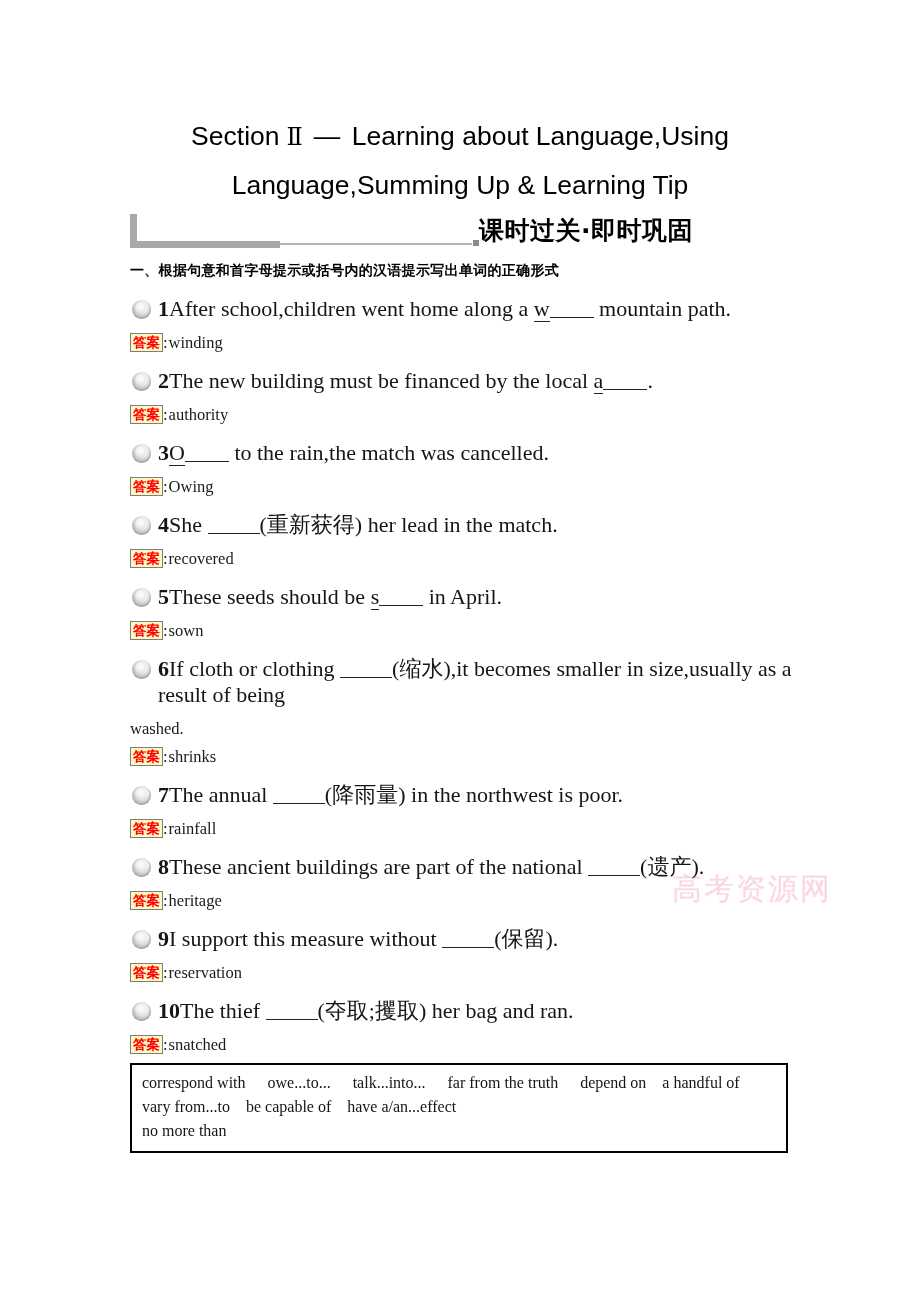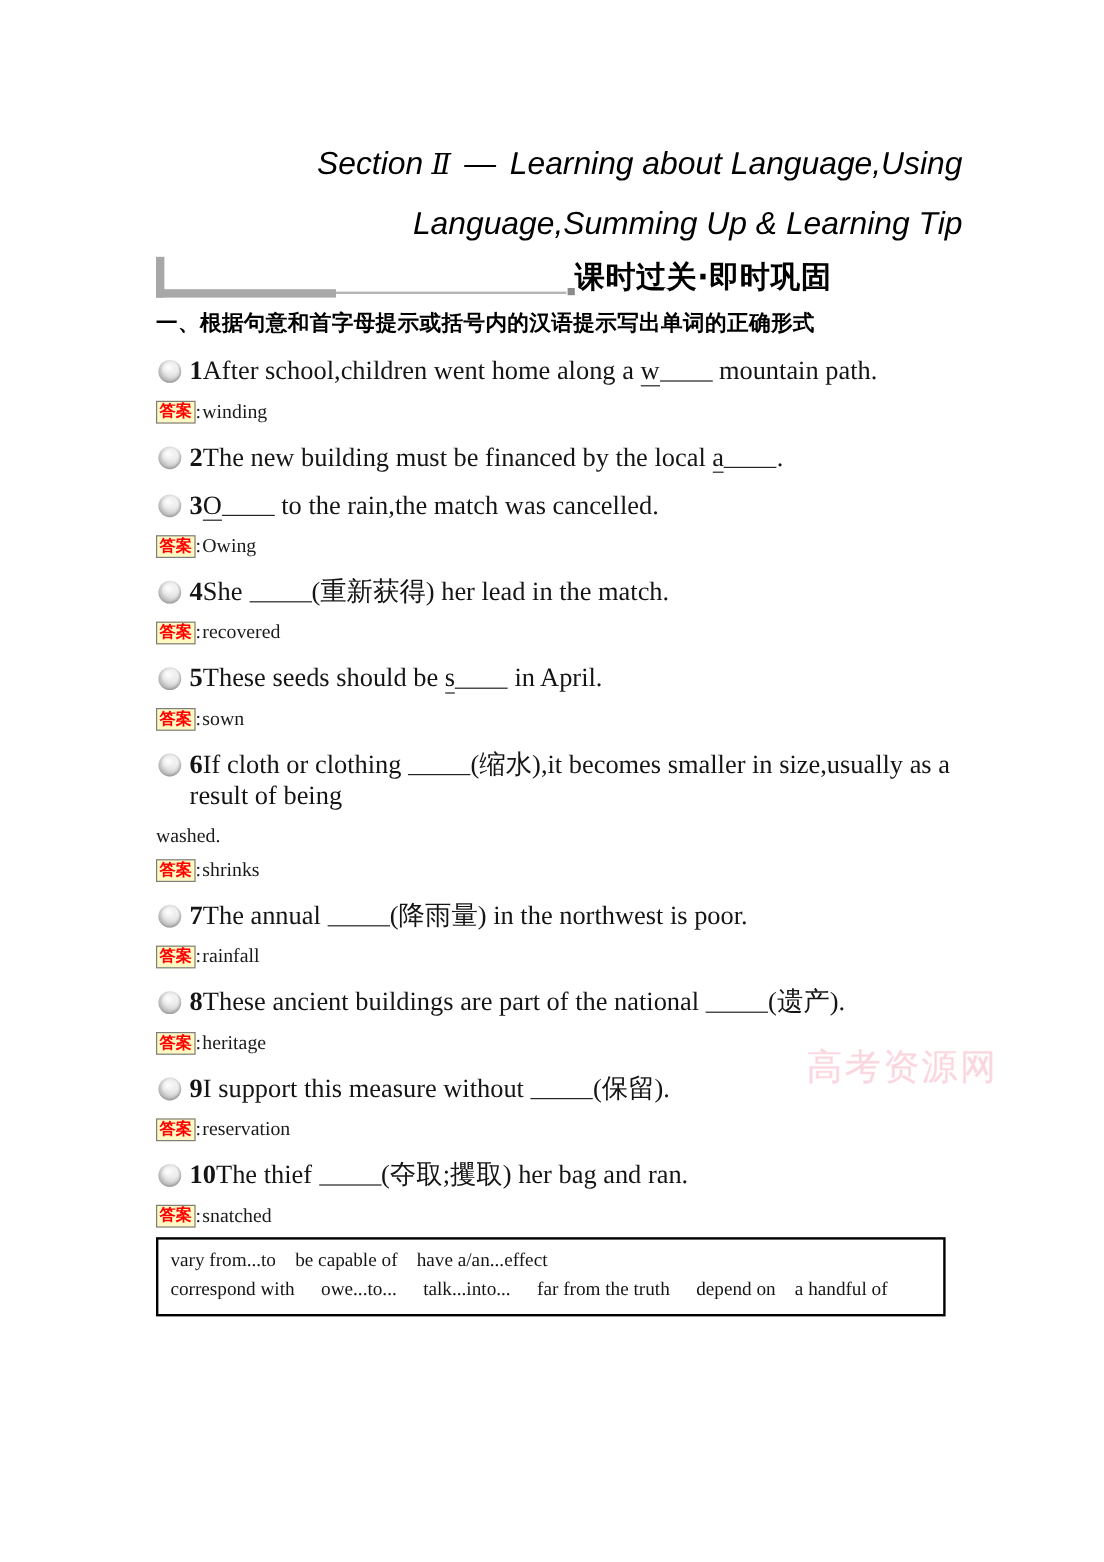--- a/index.html
+++ b/index.html
@@ -38,22 +38,21 @@
     user-select: none;
     pointer-events: none;
   }
 
   
   .title-block {
     position: absolute;
     left: 118px;
     top: 112px;
     width: 684px;
-    text-align: right;
-    font-style: italic;
+    text-align: center;
   }
   .title-line {
     font-family: "Liberation Sans", "DejaVu Sans", sans-serif;
     font-size: 26.5px;
     font-weight: 400;
     line-height: 48px;
     color: #000000;
     white-space: nowrap;
     letter-spacing: 0px;
   }
@@ -123,21 +122,21 @@
   
   .body-col {
     position: absolute;
     left: 130px;
     top: 258px;
     width: 680px;
   }
 
   .cn-heading {
     font-family: "DejaVu Sans", sans-serif;
-    font-size: 18px;
+    font-size: 14px;
     font-weight: 700;
     color: #000000;
     line-height: 24px;
     letter-spacing: 0.3px;
     white-space: nowrap;
   }
   .cn-heading-2 {
     margin-top: 9px;
   }
 
@@ -268,20 +267,23 @@
     <div class="q-row">
       <span class="bullet"></span><span class="qnum">1</span><span>After school,children went home along a </span><span class="pre-letter">w</span><span class="blank blank-sm"></span><span> mountain path.</span>
     </div>
     <div class="a-row">
       <span class="ans-badge">答案</span><span>:</span><span class="ans-text">winding</span>
     </div>
 
     <div class="q-row">
       <span class="bullet"></span><span class="qnum">2</span><span>The new building must be financed by the local </span><span class="pre-letter">a</span><span class="blank blank-sm"></span><span>.</span>
     </div>
+    <div class="a-row">
+      <span class="ans-badge">答案</span><span>:</span><span class="ans-text">authority</span>
+    </div>
 
     <div class="q-row">
       <span class="bullet"></span><span class="qnum">3</span><span class="pre-letter">O</span><span class="blank blank-sm"></span><span> to the rain,the match was cancelled.</span>
     </div>
     <div class="a-row">
       <span class="ans-badge">答案</span><span>:</span><span class="ans-text">Owing</span>
     </div>
 
     <div class="q-row">
       <span class="bullet"></span><span class="qnum">4</span><span>She </span><span class="blank blank-md"></span><span>(重新获得)</span><span> her lead in the match.</span>
@@ -328,19 +330,20 @@
 
     <div class="q-row">
       <span class="bullet"></span><span class="qnum">10</span><span>The thief </span><span class="blank blank-md"></span><span>(夺取;攫取)</span><span> her bag and ran.</span>
     </div>
     <div class="a-row">
       <span class="ans-badge">答案</span><span>:</span><span class="ans-text">snatched</span>
     </div>
 
 
     <div class="phrase-box">
+      <div class="phrase-line"><span class="ph">correspond with</span><span class="gap-lg"></span><span class="ph">owe...to...</span><span class="gap-lg"></span><span class="ph">talk...into...</span><span class="gap-lg"></span><span class="ph">far from the truth</span><span class="gap-lg"></span><span class="ph">depend on</span><span class="gap-md"></span><span class="ph">a handful of</span></div>
       <div class="phrase-line"><span class="ph">vary from...to</span><span class="gap-md"></span><span class="ph">be capable of</span><span class="gap-md"></span><span class="ph">have a/an...effect</span></div>
-      <div class="phrase-line"><span class="ph">correspond with</span><span class="gap-lg"></span><span class="ph">owe...to...</span><span class="gap-lg"></span><span class="ph">talk...into...</span><span class="gap-lg"></span><span class="ph">far from the truth</span><span class="gap-lg"></span><span class="ph">depend on</span><span class="gap-md"></span><span class="ph">a handful of</span></div>
+      <div class="phrase-line"><span class="ph">no more than</span></div>
     </div>
 
 
   </div>
 </div>
 
 </body></html>

